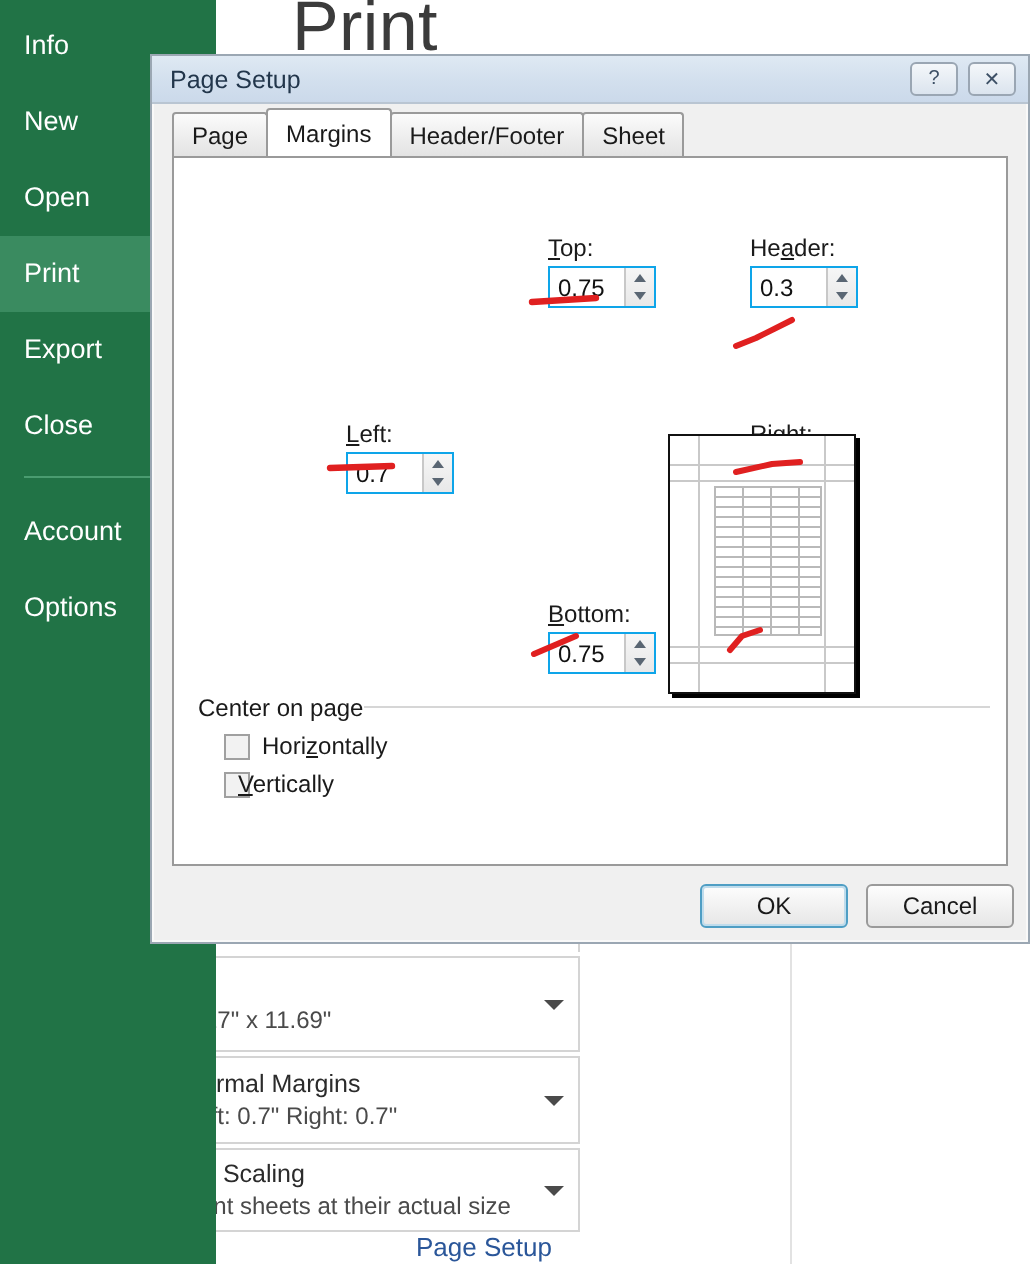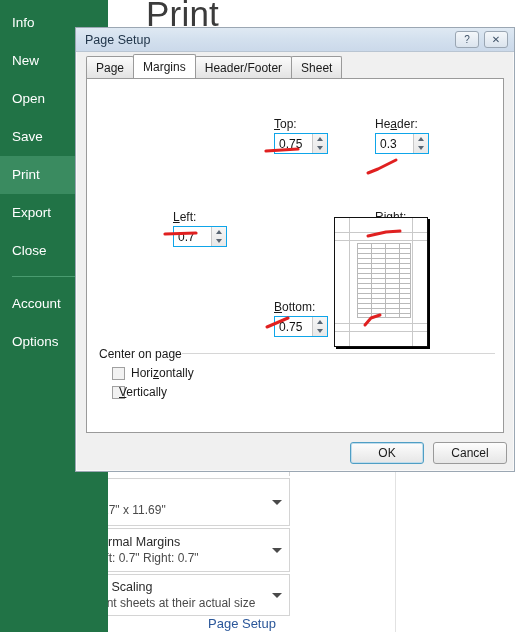--- a/index.html
+++ b/index.html
@@ -257,21 +257,20 @@
       </div>
   </div>
 
   <div class="page-setup-link">Page Setup</div>
 
   <div class="sidebar">
     <div style="height:4px"></div>
     <div class="side-item">Info</div>
     <div class="side-item">New</div>
     <div class="side-item">Open</div>
-    <div class="side-item">Save</div>
     <div class="side-item active">Print</div>
     <div class="side-item">Export</div>
     <div class="side-item">Close</div>
     <div class="side-sep"></div>
     <div class="side-item">Account</div>
     <div class="side-item">Options</div>
   </div>
 
   <div class="dialog">
 

